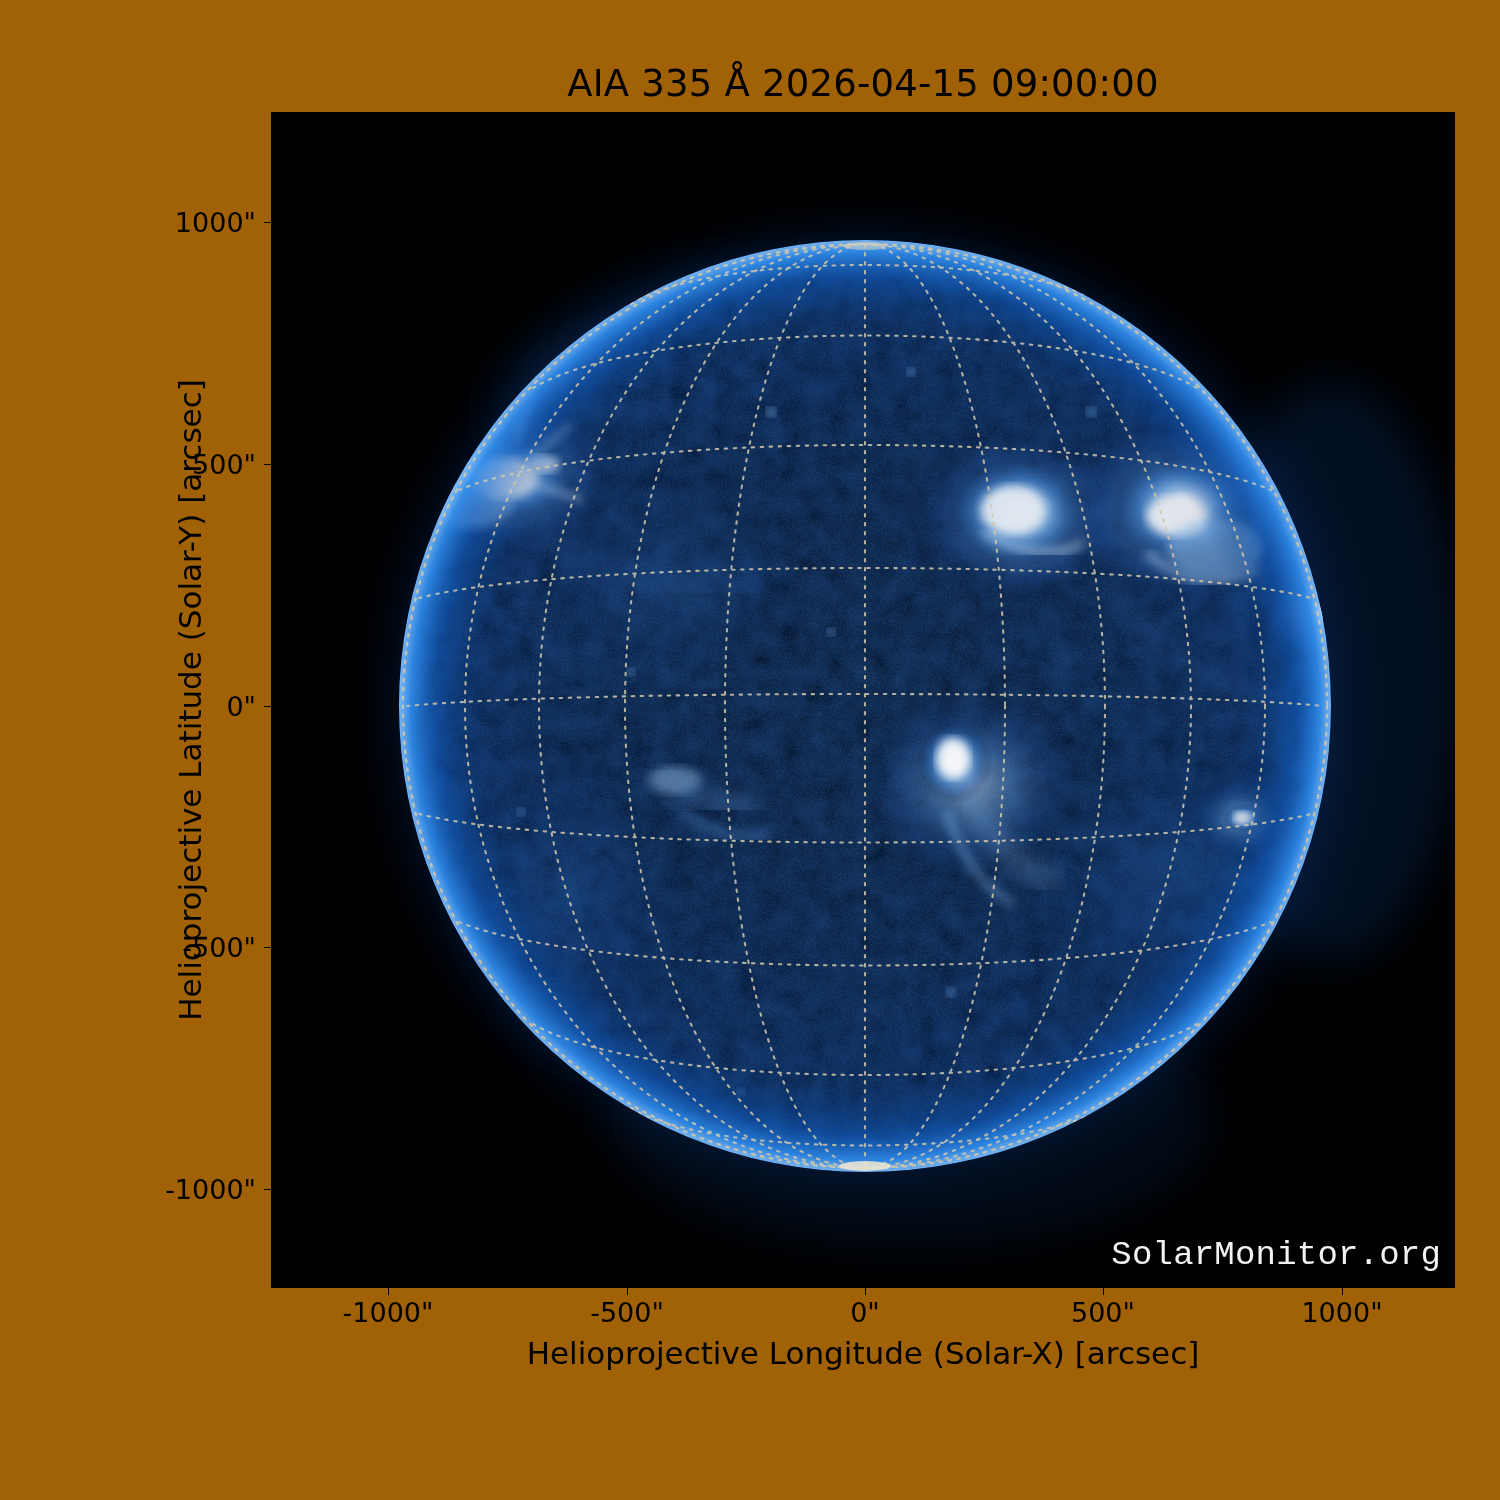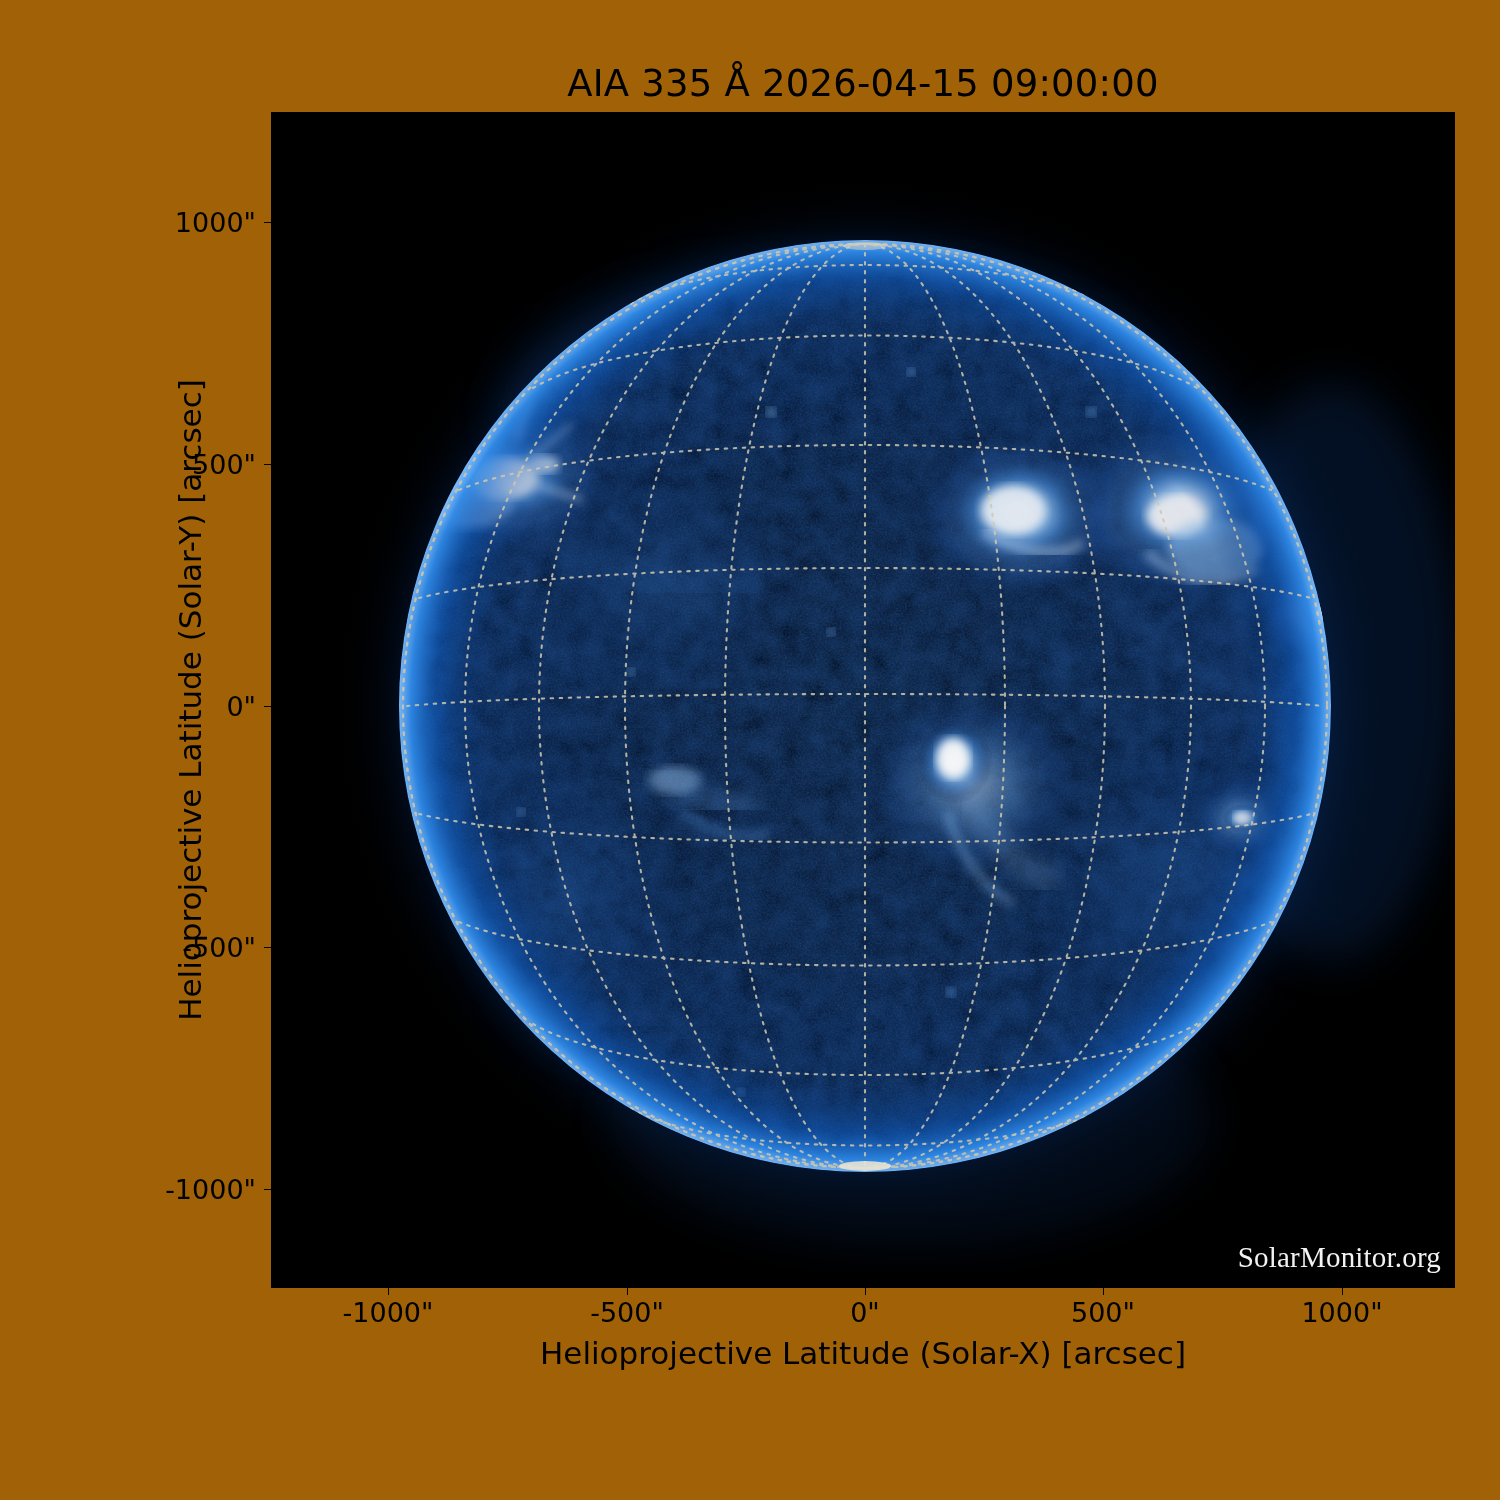--- a/index.html
+++ b/index.html
@@ -35,23 +35,23 @@
     left: 271px; top: 112px;
     width: 1184px; height: 1176px;
     background: #000000;
     overflow: hidden;
   }
   #solar-canvas { display: block; width: 1184px; height: 1176px; }
 
   #watermark {
     position: absolute;
     right: 14px; bottom: 14px;
-    font-size: 29px;
+    font-size: 34px;
     color: #f2f2f2;
-    font-family: Liberation Serif, serif;
+    font-family: Liberation Mono, monospace;
     letter-spacing: 0.2px;
     z-index: 5;
   }
 
   
   .tick-mark-x {
     position: absolute;
     width: 1px; height: 7px;
     background: #000000;
     top: 1288px;
@@ -352,16 +352,16 @@
   <div class="tick-mark-y" style="top:706px;"></div>
   <div class="tick-mark-y" style="top:947px;"></div>
   <div class="tick-mark-y" style="top:1189px;"></div>
 
   <div class="tick-label-y" style="top:222px;">1000"</div>
   <div class="tick-label-y" style="top:464px;">500"</div>
   <div class="tick-label-y" style="top:706px;">0"</div>
   <div class="tick-label-y" style="top:947px;">-500"</div>
   <div class="tick-label-y" style="top:1189px;">-1000"</div>
 
-  <div id="xlabel">Helioprojective Latitude (Solar-X) [arcsec]</div>
+  <div id="xlabel">Helioprojective Longitude (Solar-X) [arcsec]</div>
   <div id="ylabel">Helioprojective Latitude (Solar-Y) [arcsec]</div>
 
 </div>
 
 </body></html>

